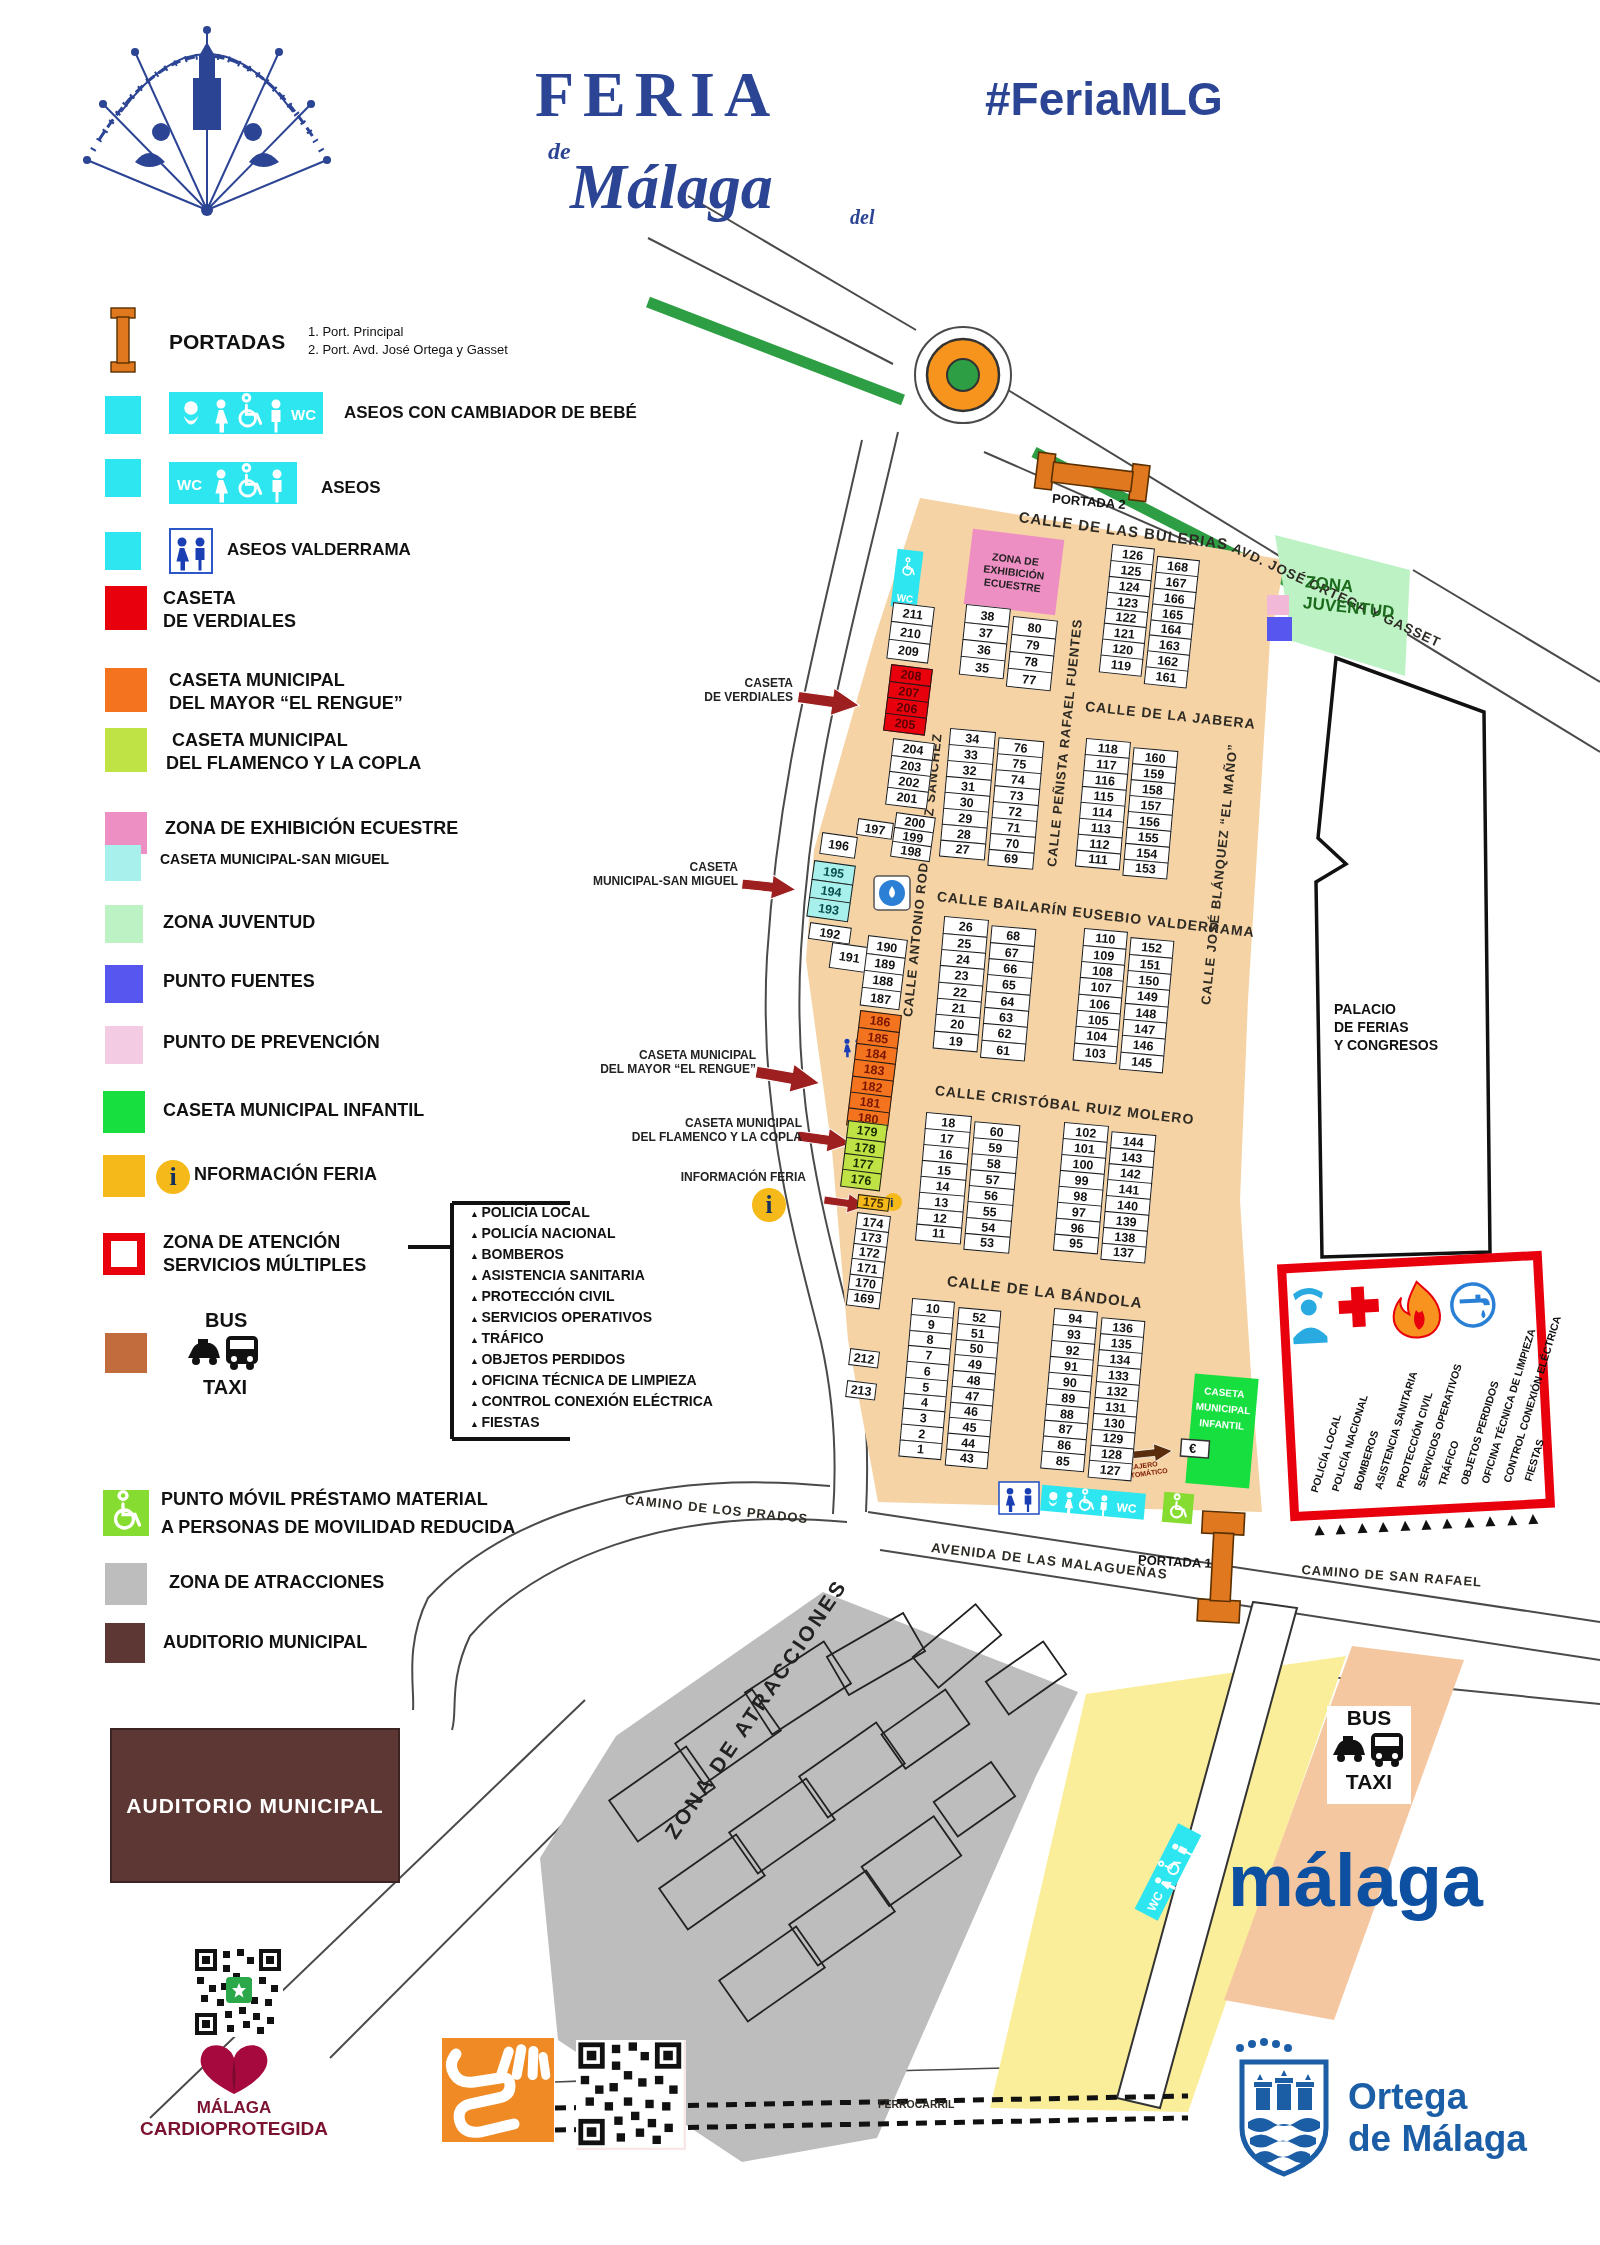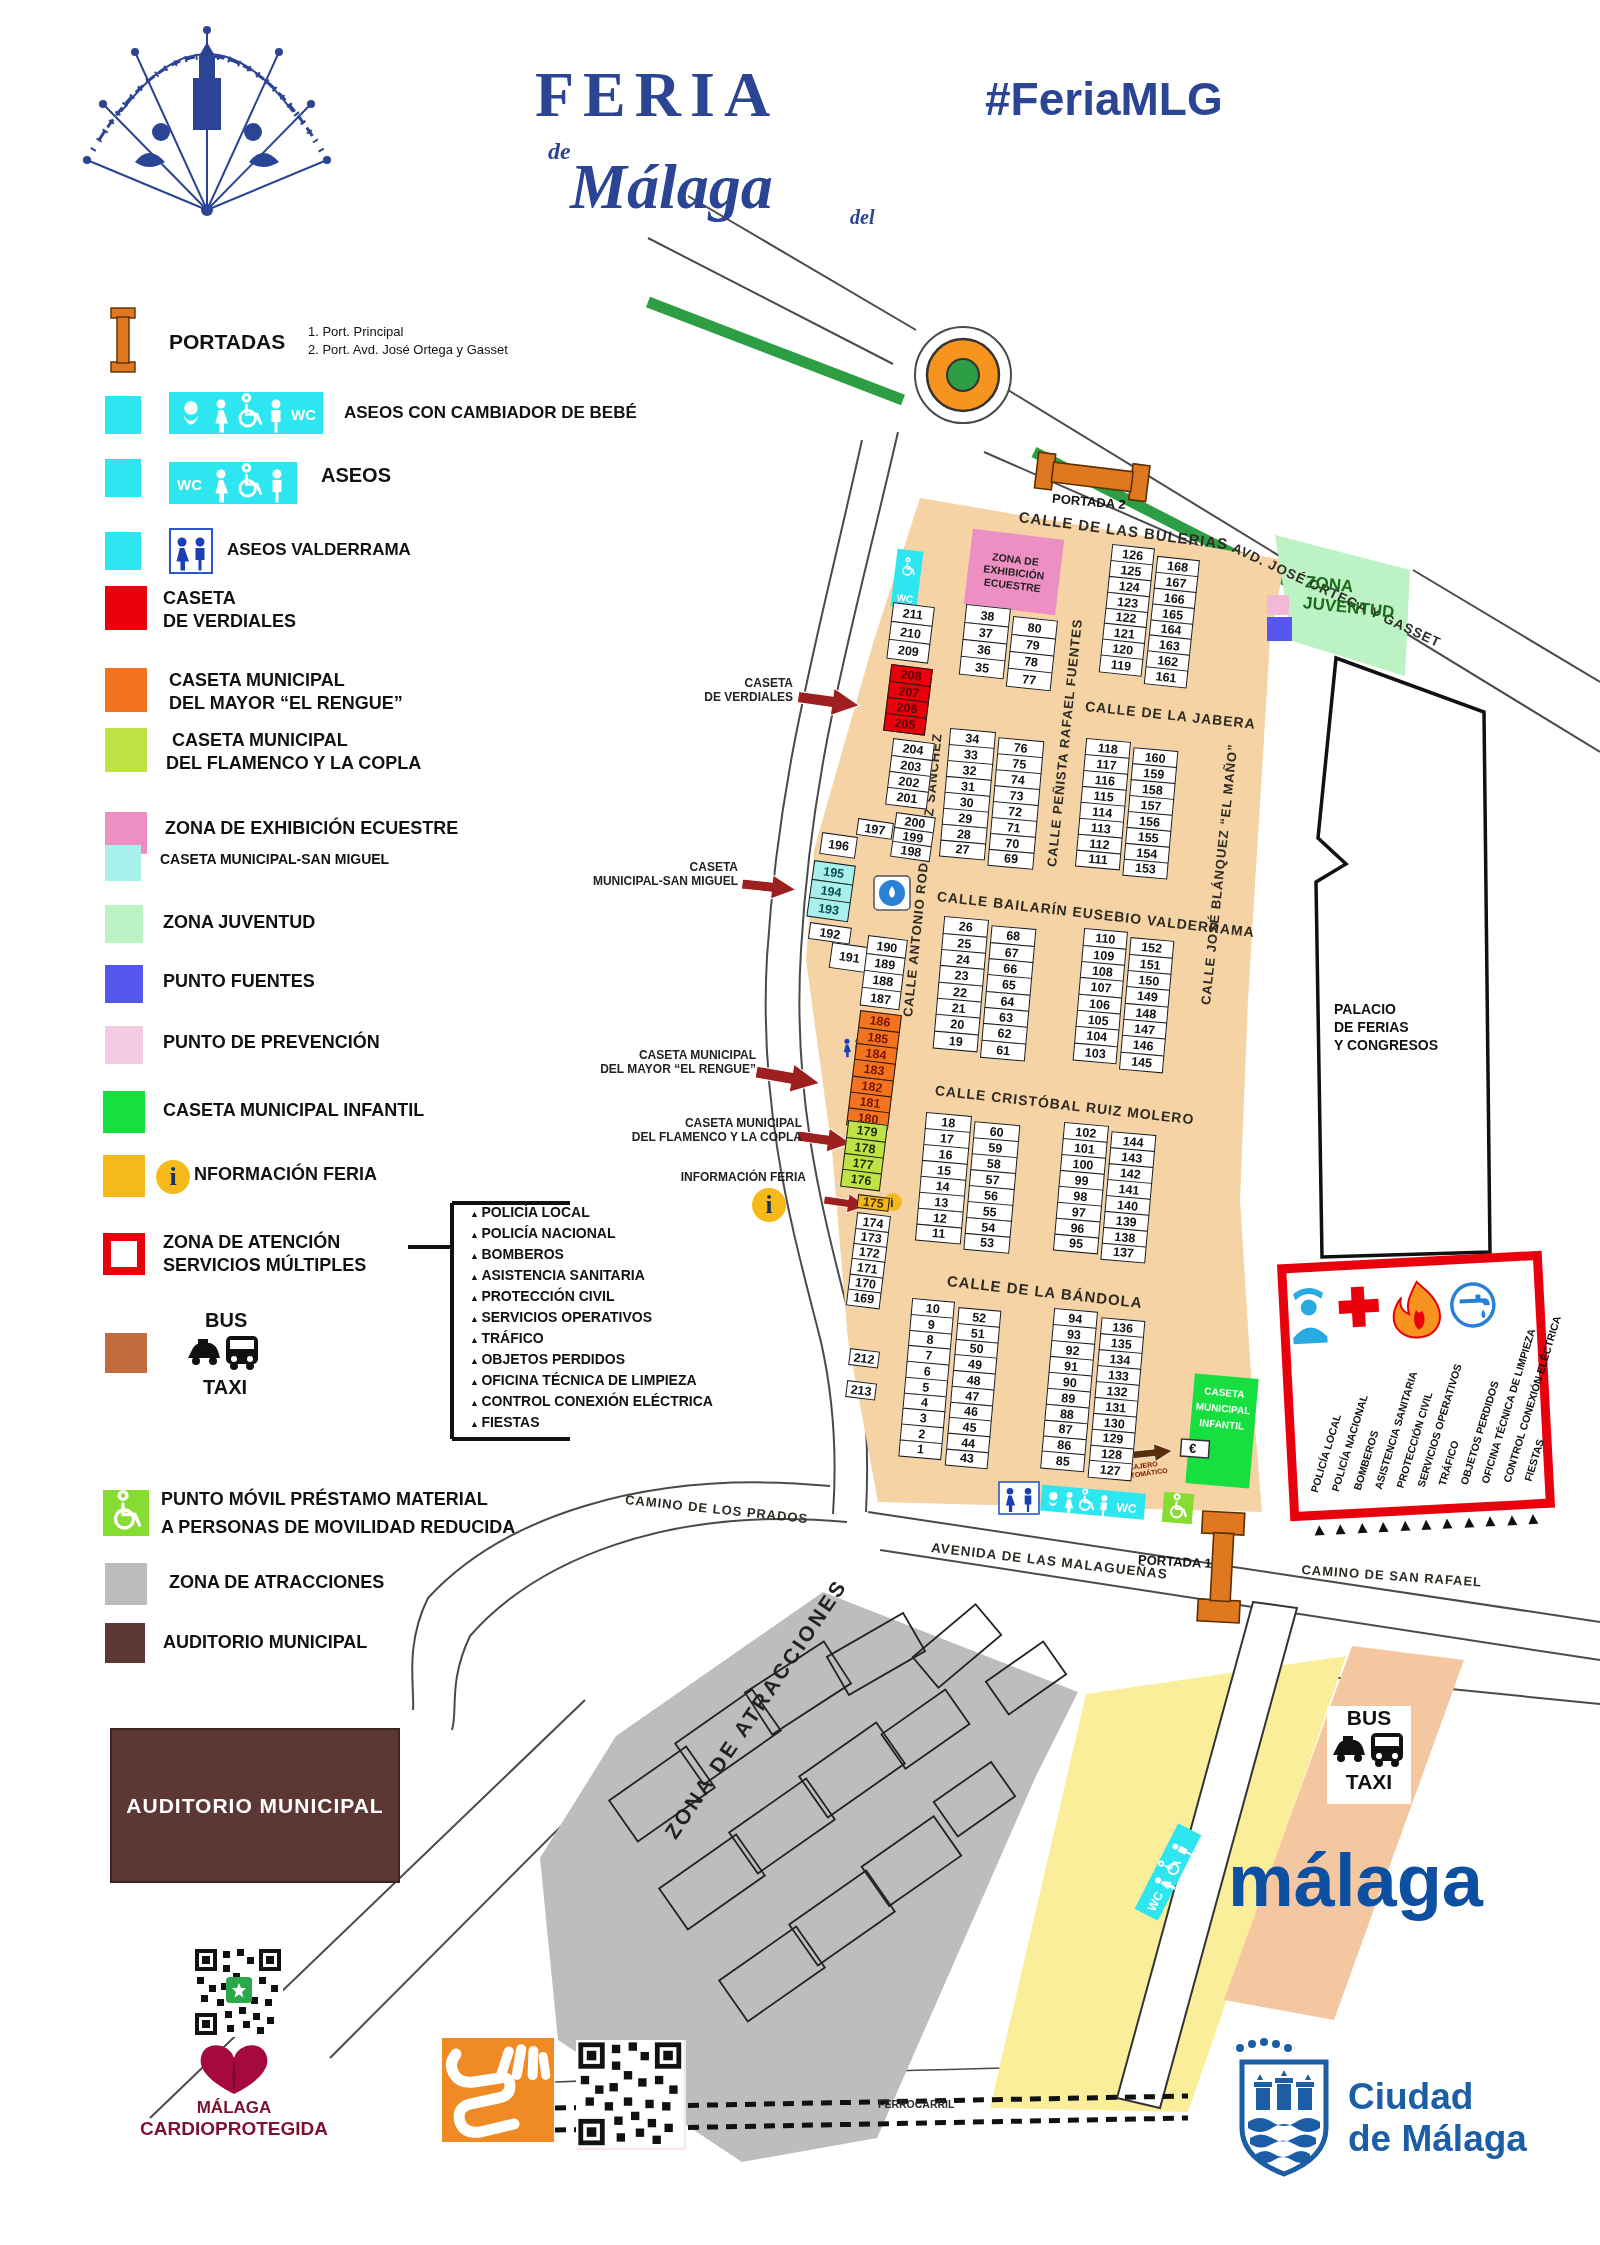--- a/index.html
+++ b/index.html
@@ -336,21 +336,21 @@
   <div class="t" style="left:344px;top:403px;font-size:17px">ASEOS CON CAMBIADOR DE BEBÉ</div>
 
   <div class="sw" style="left:105px;top:459px;width:36px;height:38px;background:#2EE6F0"></div>
   <svg class="abs" style="left:169px;top:462px" width="128" height="42" viewBox="0 0 128 42">
     <rect width="128" height="42" fill="#2EE6F0"></rect>
     <text x="8" y="28" font-size="15" font-weight="bold" fill="#fff">WC</text>
     <use href="#woman" transform="translate(52,24) scale(1.5)" fill="#fff"></use>
     <use href="#wchair" transform="translate(80,21) scale(1.3)" stroke="#fff"></use>
     <use href="#man" transform="translate(108,24) scale(1.5)" fill="#fff"></use>
   </svg>
-  <div class="t" style="left:321px;top:464px;font-size:20px">ASEOS</div>
+  <div class="t" style="left:321px;top:478px;font-size:17px">ASEOS</div>
 
   <div class="sw" style="left:105px;top:532px;width:36px;height:38px;background:#2EE6F0"></div>
   <svg class="abs" style="left:169px;top:528px" width="44" height="46" viewBox="0 0 44 46">
     <rect x="1" y="1" width="42" height="44" fill="#fff" stroke="#2b57c8" stroke-width="2"></rect>
     <use href="#woman" transform="translate(13,26) scale(1.5)" fill="#1a3fb5"></use>
     <use href="#man" transform="translate(31,26) scale(1.5)" fill="#1a3fb5"></use>
   </svg>
   <div class="t" style="left:227px;top:540px;font-size:17px">ASEOS VALDERRAMA</div>
 
   <div class="sw" style="left:105px;top:586px;width:42px;height:44px;background:#E8000D"></div>
@@ -919,16 +919,16 @@
         <rect x="45" y="48" width="14" height="26"></rect>
         <rect x="66" y="52" width="14" height="22"></rect>
       <rect x="22" y="46" width="18" height="5"></rect>
         <rect x="43" y="42" width="18" height="5"></rect>
         <rect x="64" y="46" width="18" height="5"></rect>
       <path d="M16,86 q12,-8 24,0 q12,8 24,0 q12,-8 24,0 v6 q-12,8 -24,0 q-12,-8 -24,0 q-12,8 -24,0 Z"></path>
       <path d="M18,102 q11,-7 22,0 q11,7 22,0 q11,-7 22,0 v6 q-11,7 -22,0 q-11,-7 -22,0 q-11,7 -22,0 Z"></path>
       <path d="M24,118 q9,-6 18,0 q9,6 18,0 q9,-6 18,0 v6 q-9,6 -18,0 q-9,-6 -18,0 q-9,6 -18,0 Z"></path>
     </g>
   </svg>
-  <div class="t" style="left:1348px;top:2076px;font-size:37px;color:#1B5EA6">Ciudad</div>
+  <div class="t" style="left:1348px;top:2076px;font-size:37px;color:#1B5EA6">Ortega</div>
   <div class="t" style="left:1348px;top:2118px;font-size:37px;color:#1B5EA6">de Málaga</div>
 
 </div>
 
 </body></html>

